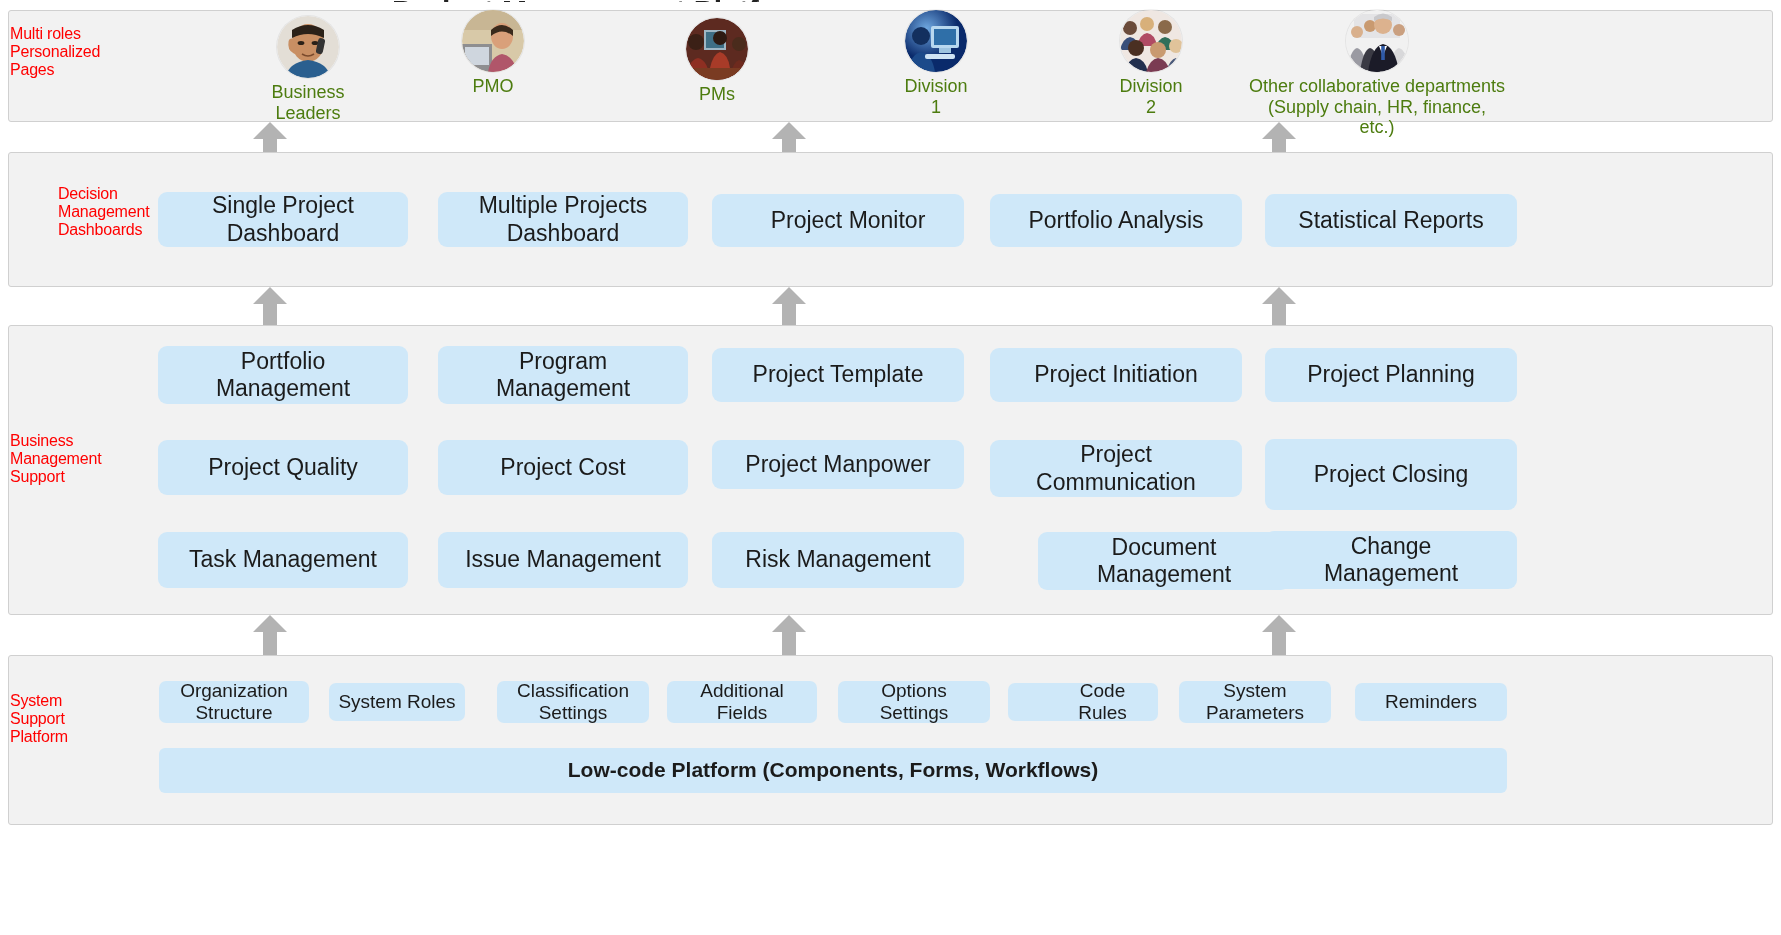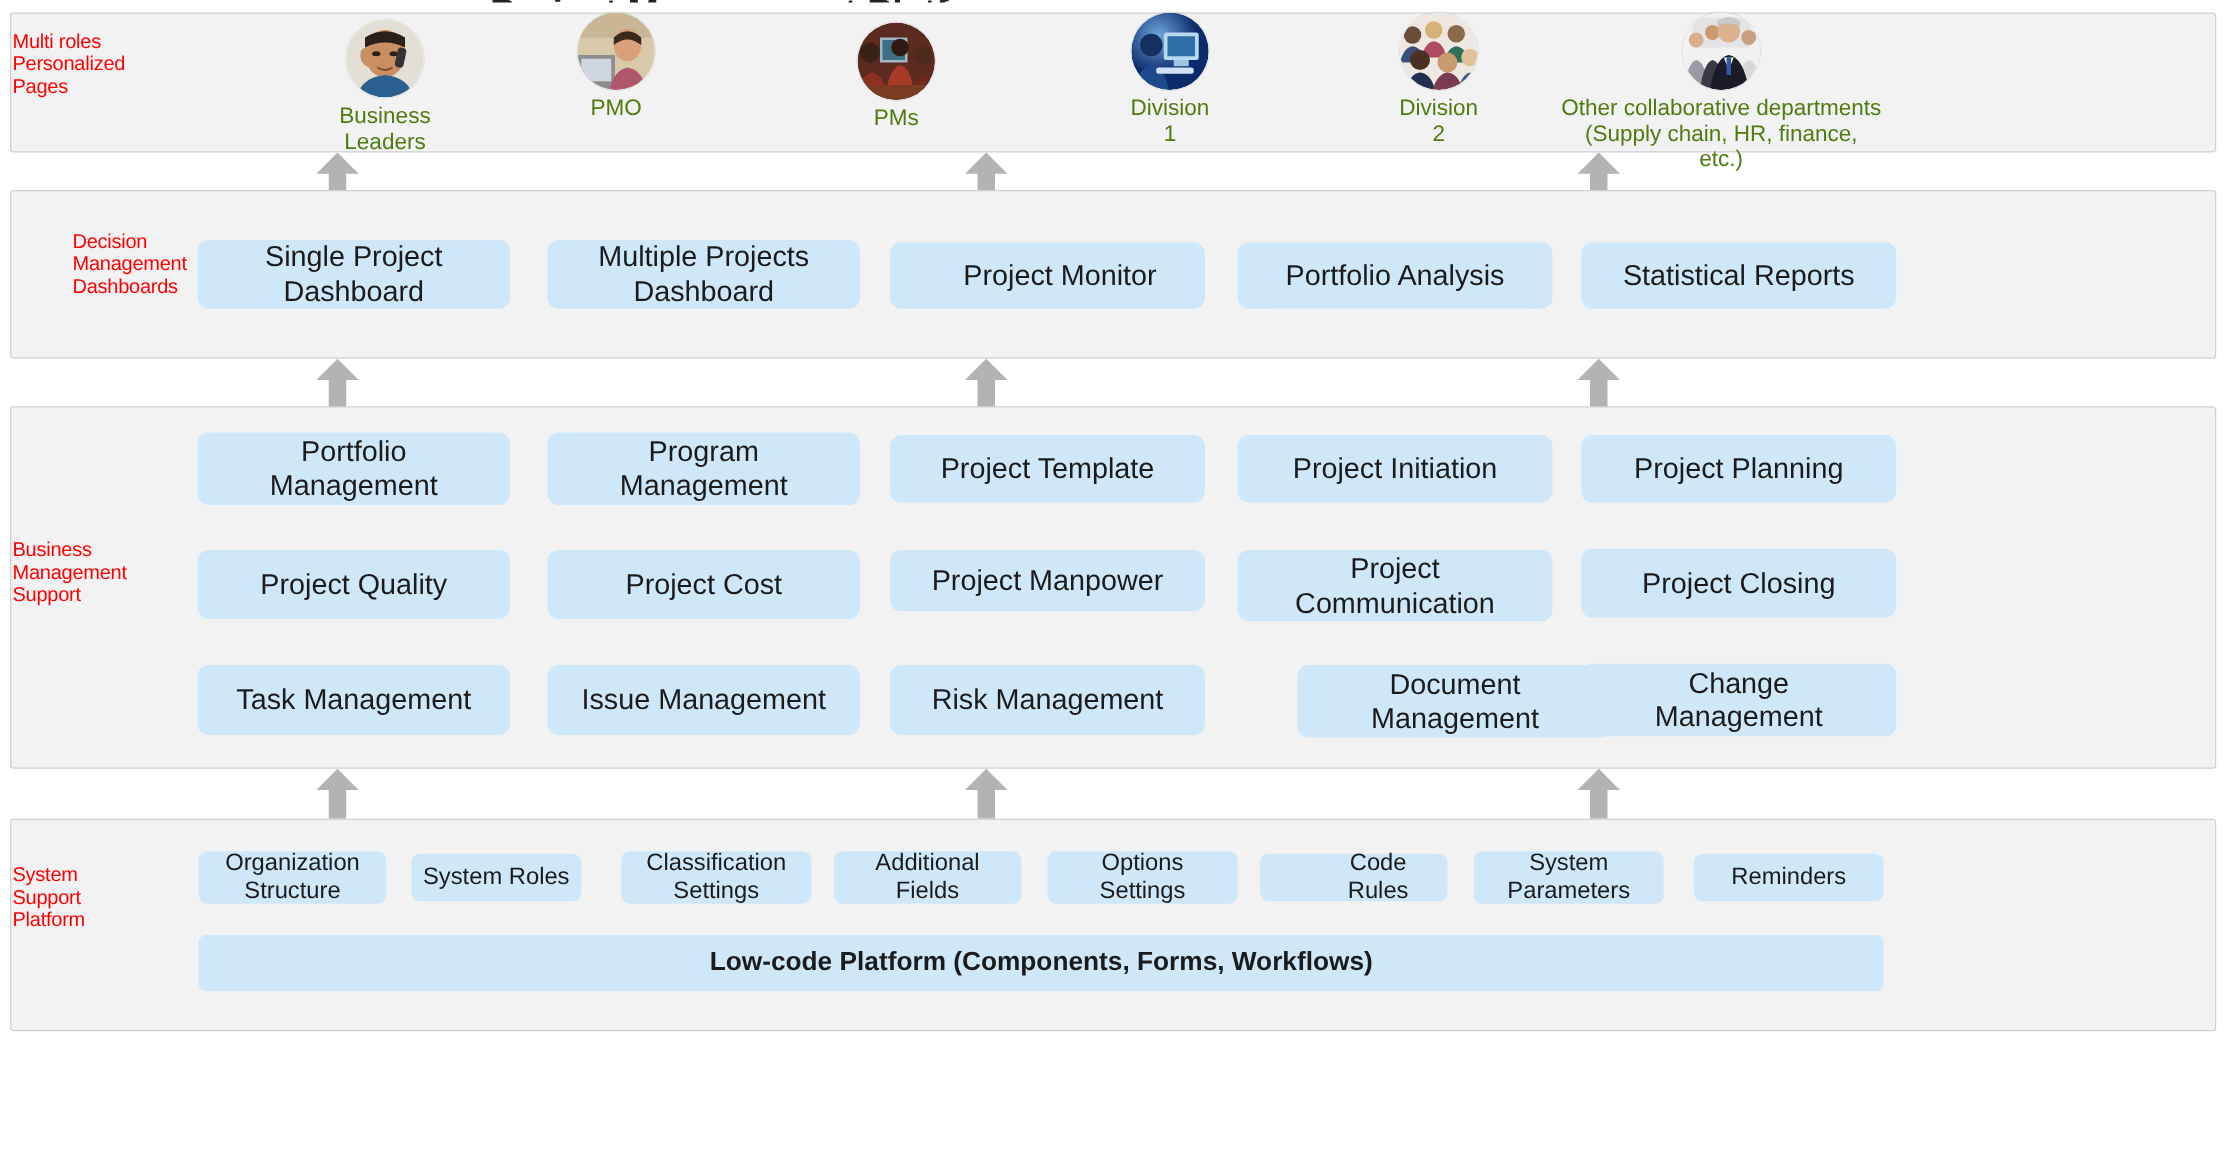--- a/index.html
+++ b/index.html
@@ -337,21 +337,21 @@
 Management</div>
   <div class="cap" style="left: 712px; top: 348px; width: 252px; height: 54px; white-space: pre-line;">Project  Template</div>
   <div class="cap" style="left: 990px; top: 348px; width: 252px; height: 54px; white-space: pre-line;">Project Initiation</div>
   <div class="cap" style="left: 1265px; top: 348px; width: 252px; height: 54px; white-space: pre-line;">Project Planning</div>
 
   <div class="cap" style="left: 158px; top: 440px; width: 250px; height: 55px; white-space: pre-line;">Project Quality</div>
   <div class="cap" style="left: 438px; top: 440px; width: 250px; height: 55px; white-space: pre-line;">Project Cost</div>
   <div class="cap" style="left: 712px; top: 440px; width: 252px; height: 49px; white-space: pre-line;">Project Manpower</div>
   <div class="cap" style="left: 990px; top: 440px; width: 252px; height: 57px; white-space: pre-line;">Project
 Communication</div>
-  <div class="cap" style="left: 1265px; top: 439px; width: 252px; height: 55px; white-space: pre-line;">Project Closing</div>
+  <div class="cap" style="left: 1265px; top: 439px; width: 252px; height: 71px; white-space: pre-line;">Project Closing</div>
 
   <div class="cap" style="left: 158px; top: 532px; width: 250px; height: 56px; white-space: pre-line;">Task Management</div>
   <div class="cap" style="left: 438px; top: 532px; width: 250px; height: 56px; white-space: pre-line;">Issue Management</div>
   <div class="cap" style="left: 712px; top: 532px; width: 252px; height: 56px; white-space: pre-line;">Risk Management</div>
   <div class="cap" style="left: 1038px; top: 532px; width: 252px; height: 58px; white-space: pre-line;">Document
 Management</div>
   <div class="cap" style="left: 1265px; top: 531px; width: 252px; height: 58px; white-space: pre-line;">Change
 Management</div>
 
   <div class="up-arrow" style="left:253px; top:615px;">

